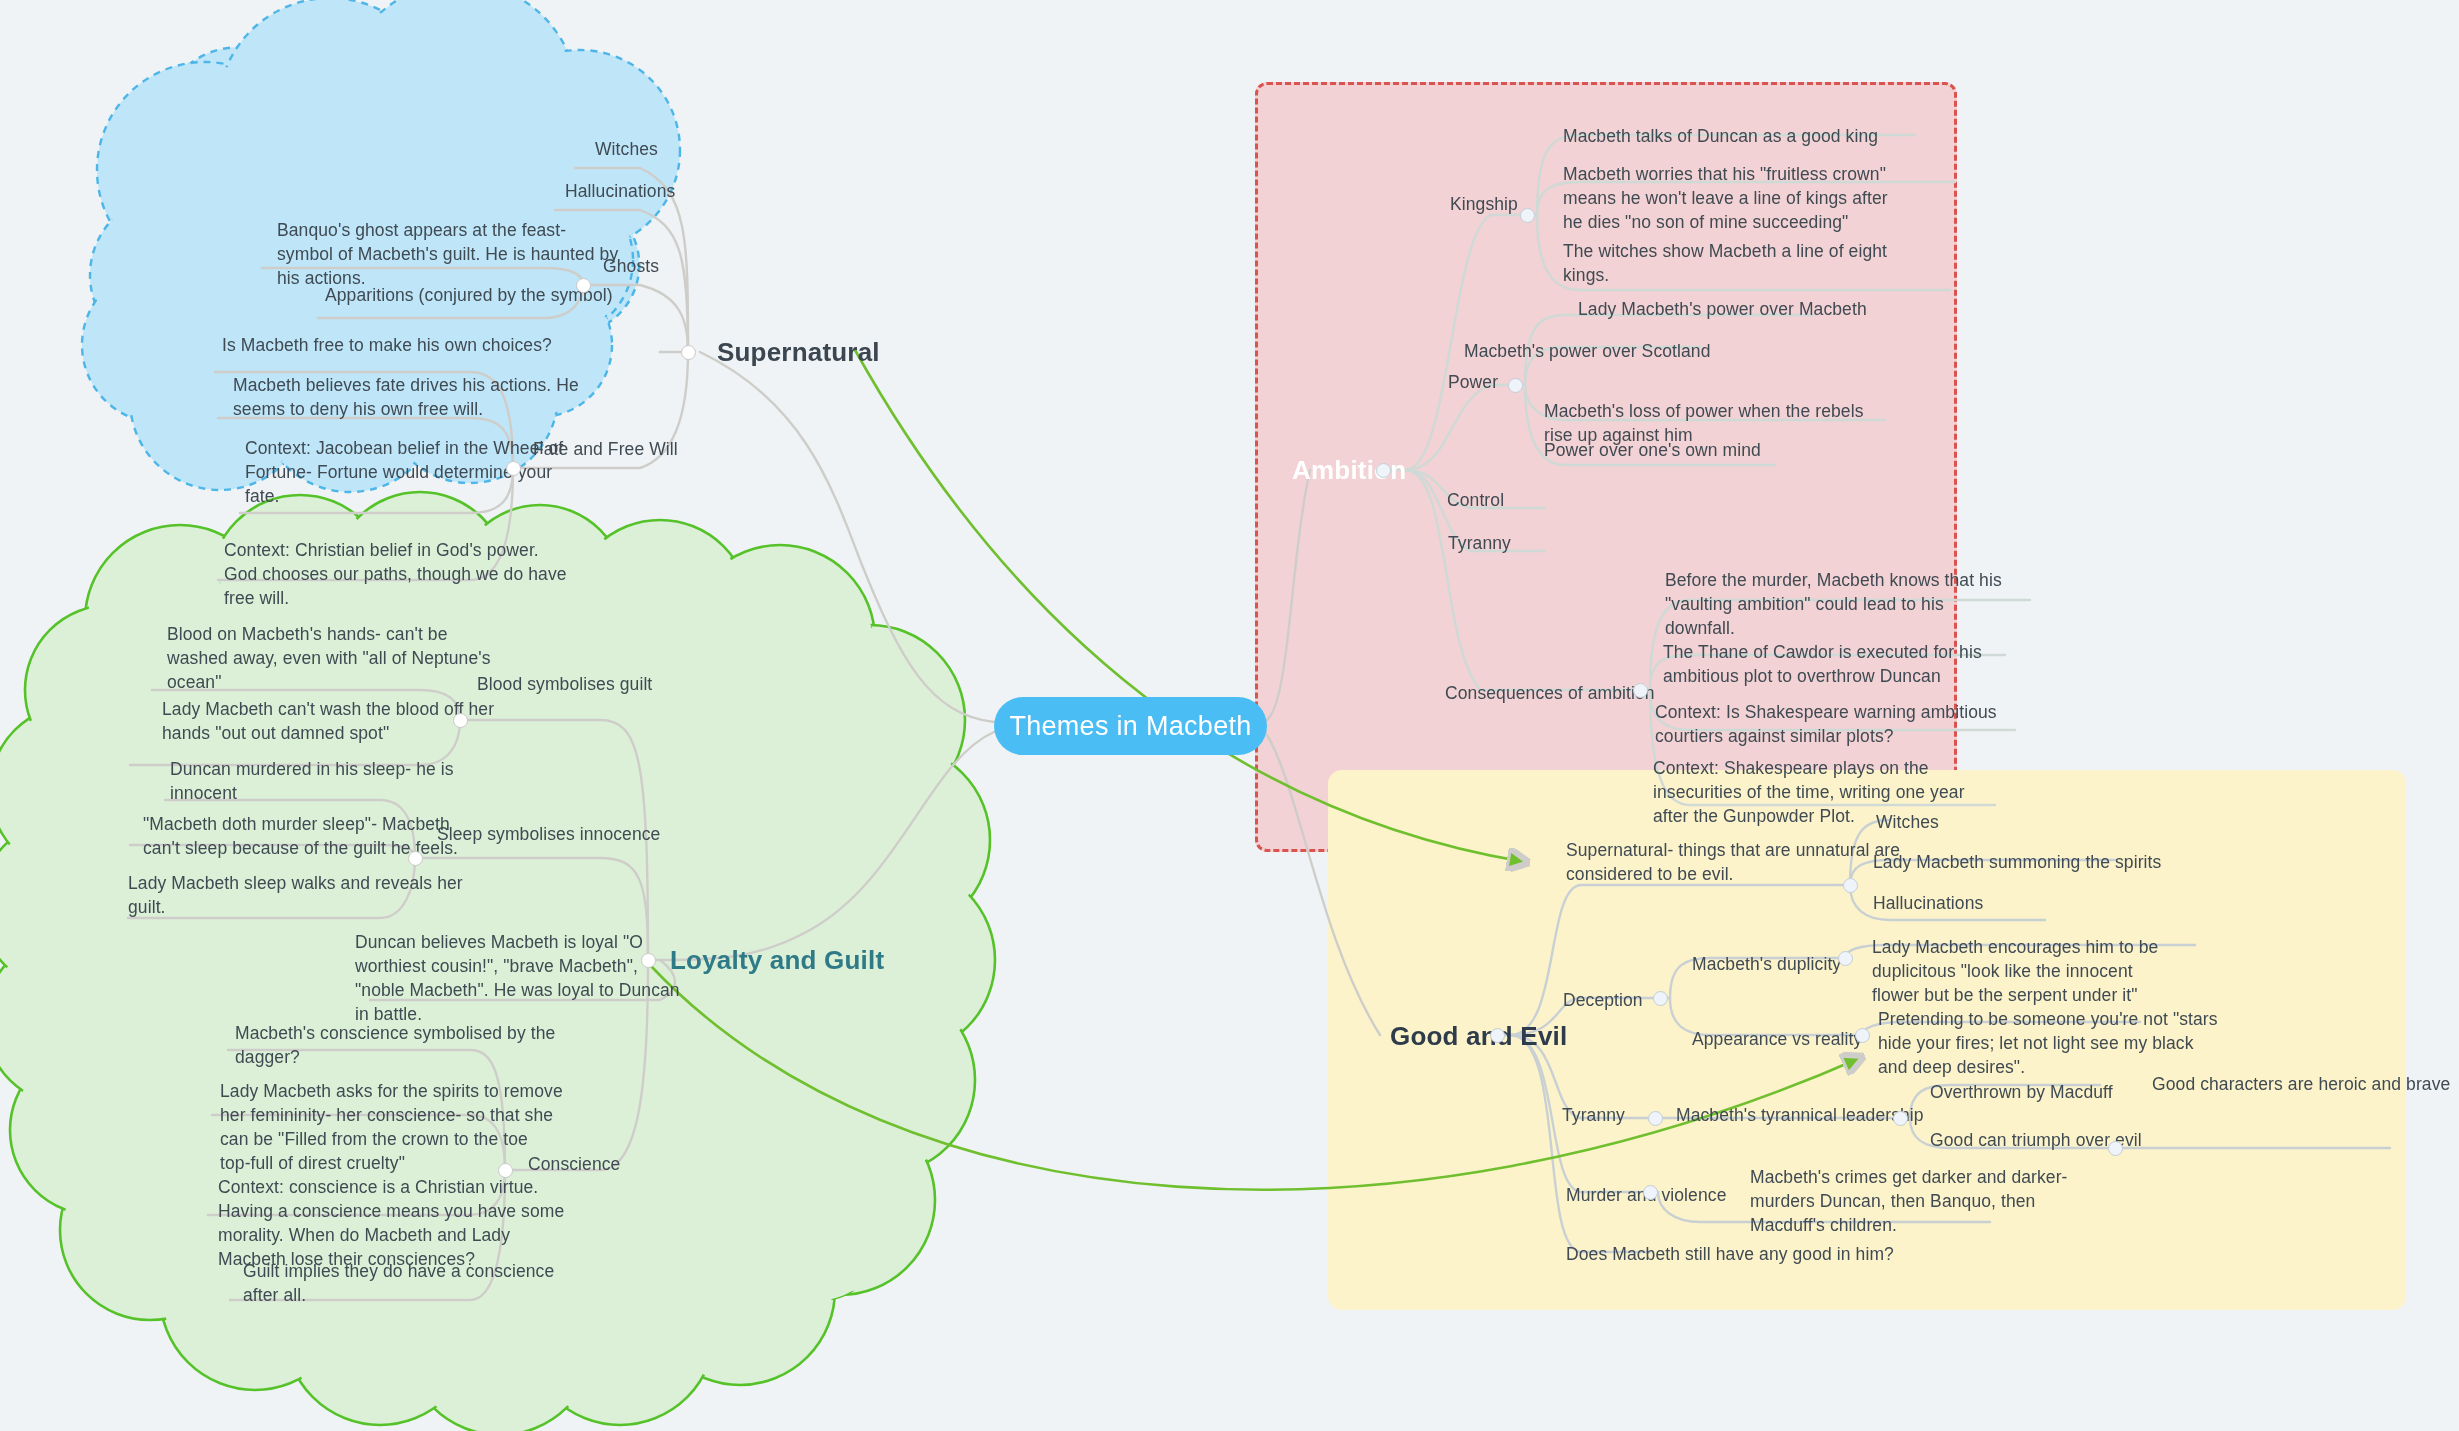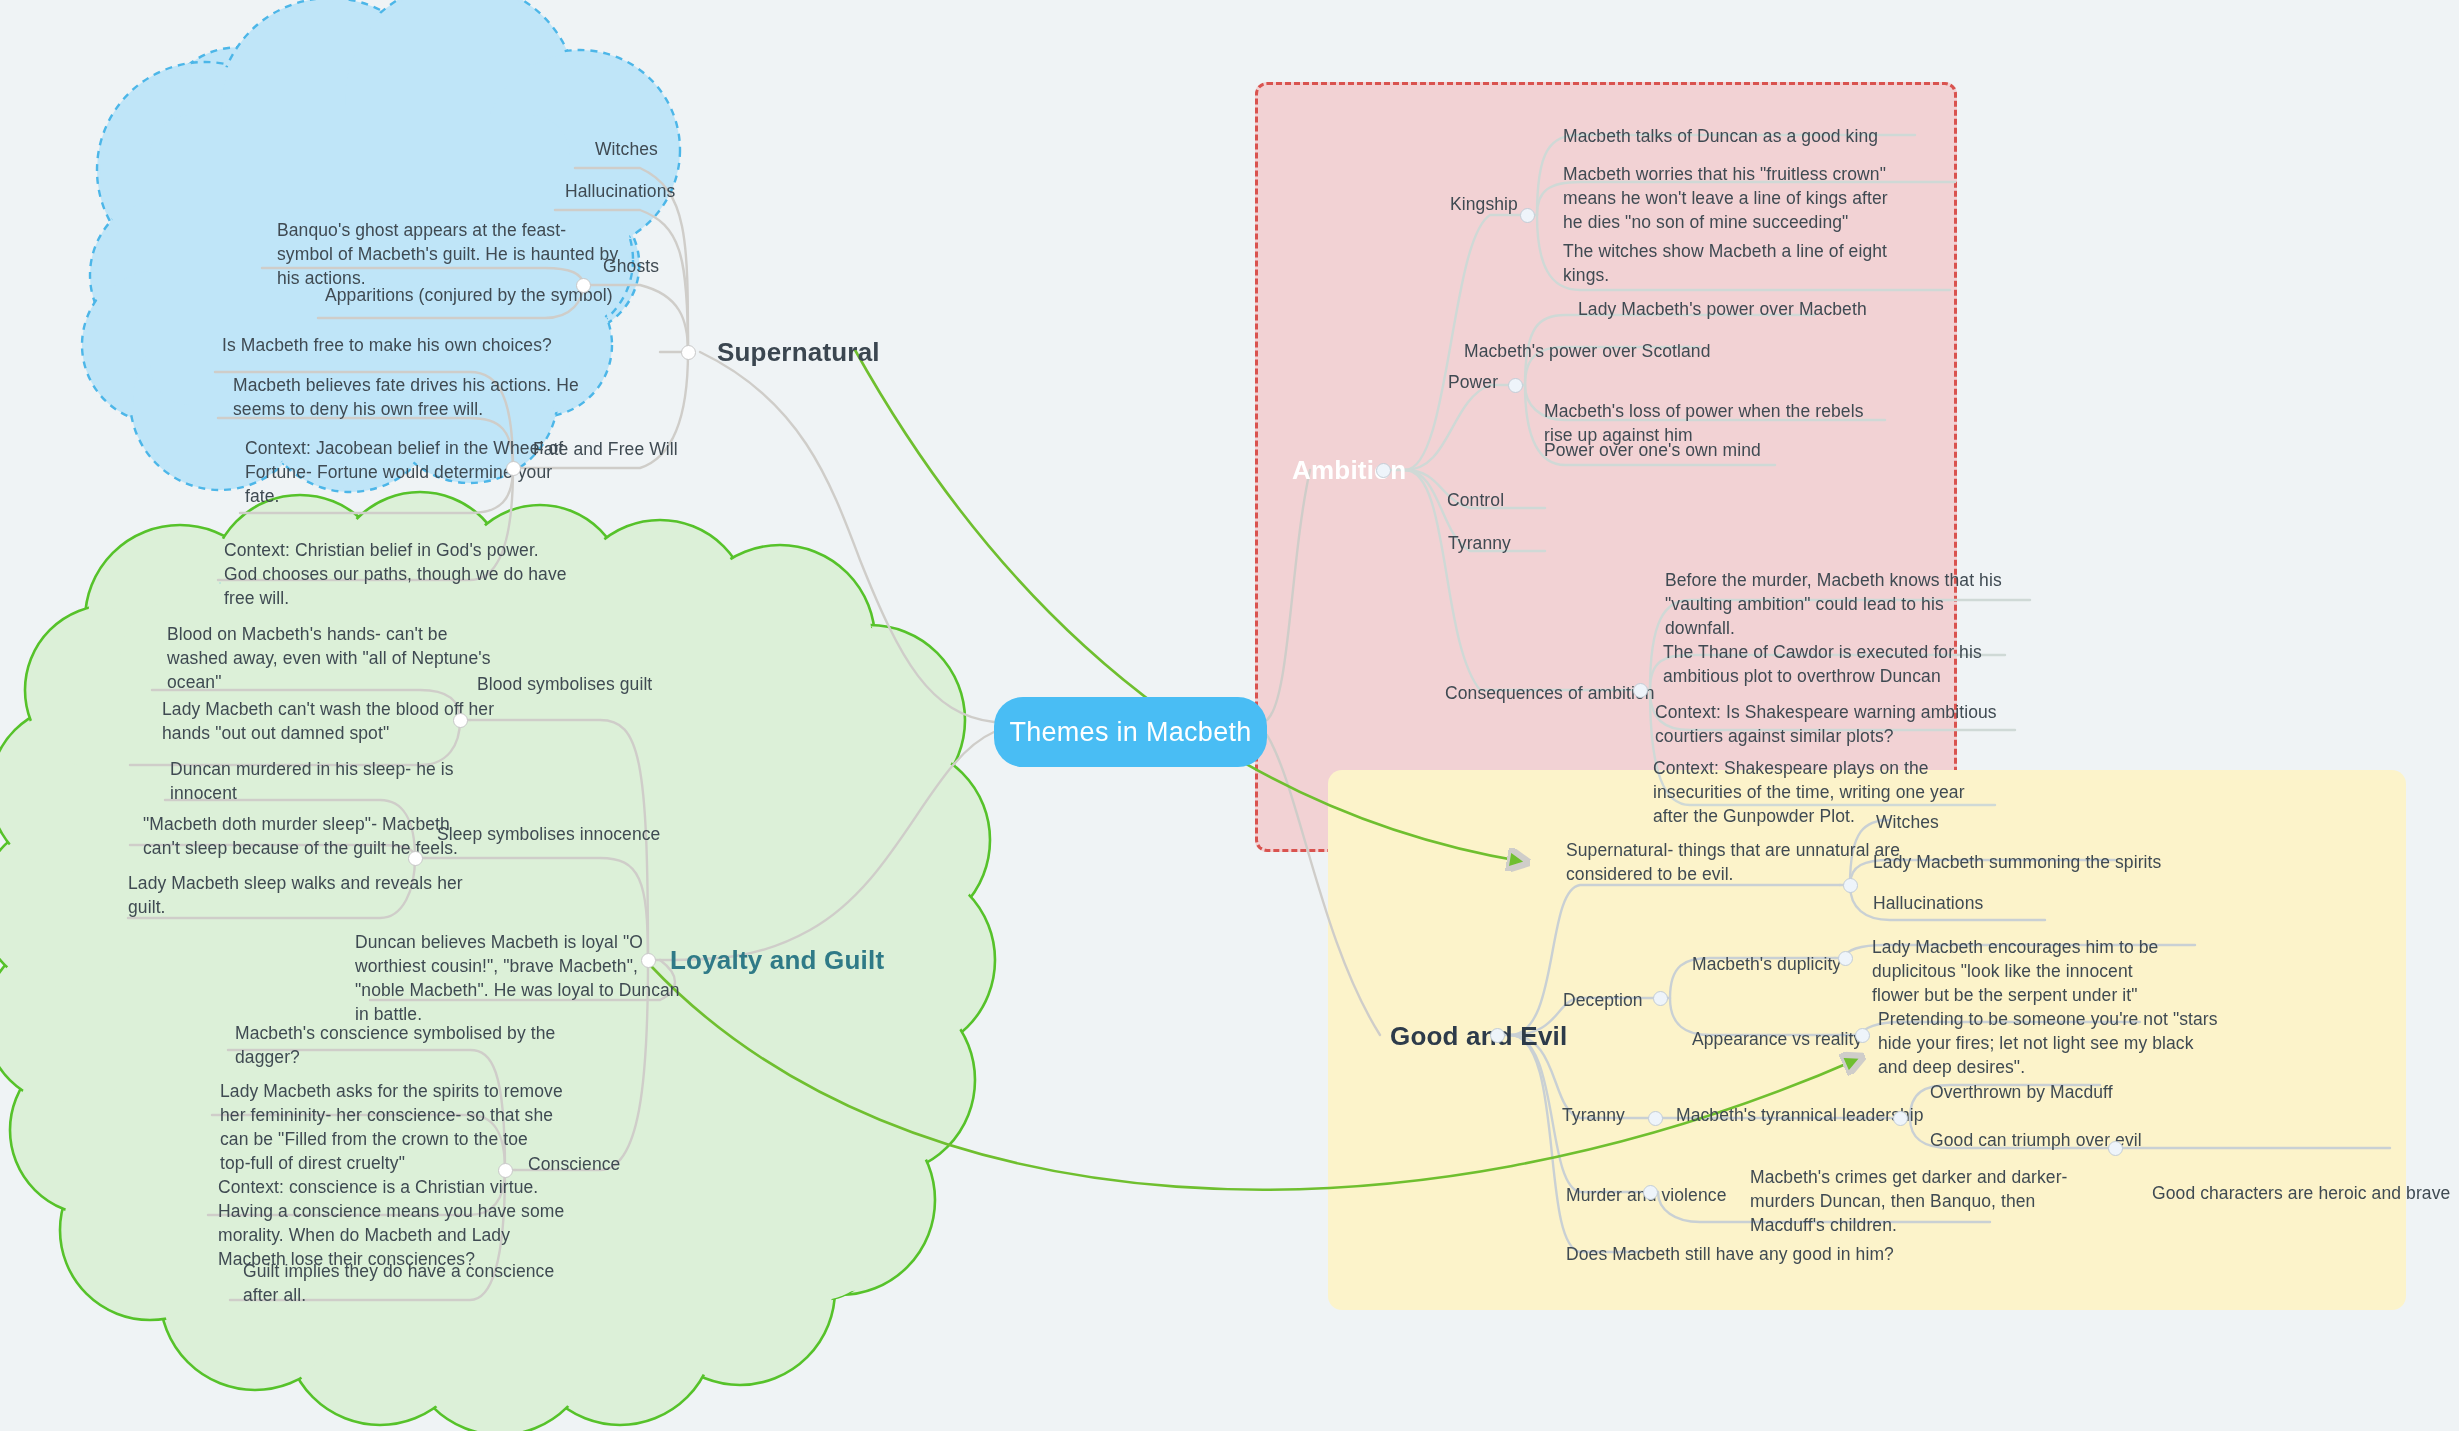--- a/index.html
+++ b/index.html
@@ -59,21 +59,21 @@
   }
   .main-supernatural { color: #3b4650; }
   .main-loyalty { color: #2f7a87; }
   .main-ambition { color: #ffffff; }
   .main-goodevil { color: #2d3b4a; }
 
   
   .root-node {
     position: absolute;
     left: 994px; top: 697px;
-    width: 273px; height: 70px;
+    width: 273px; height: 58px;
     background: #49bdf4;
     border-radius: 29px;
     color: #ffffff;
     font-size: 27px;
     display: flex;
     align-items: center;
     justify-content: center;
     letter-spacing: 0.3px;
   }
 
@@ -415,21 +415,21 @@
 duplicitous "look like the innocent
 flower but be the serpent under it"</div>
   <div class="node" style="left:1692px; top:1027px;">Appearance vs reality</div>
   <div class="node" style="left:1878px; top:1007px;">Pretending to be someone you're not "stars
 hide your fires; let not light see my black
 and deep desires".</div>
   <div class="node" style="left:1562px; top:1103px;">Tyranny</div>
   <div class="node" style="left:1676px; top:1103px;">Macbeth's tyrannical leadership</div>
   <div class="node" style="left:1930px; top:1080px;">Overthrown by Macduff</div>
   <div class="node" style="left:1930px; top:1128px;">Good can triumph over evil</div>
-  <div class="node" style="left:2152px; top:1181px;">Good characters are heroic and brave</div>
+  <div class="node" style="left:2152px; top:1072px;">Good characters are heroic and brave</div>
   <div class="node" style="left:1566px; top:1183px;">Murder and violence</div>
   <div class="node" style="left:1750px; top:1165px;">Macbeth's crimes get darker and darker-
 murders Duncan, then Banquo, then
 Macduff's children.</div>
   <div class="node" style="left:1566px; top:1242px;">Does Macbeth still have any good in him?</div>
 
   <div class="overlay-layer">
     <div class="dot" style="left:681px; top:345px;"></div>
     <div class="dot" style="left:576px; top:278px;"></div>
     <div class="dot" style="left:506px; top:461px;"></div>

